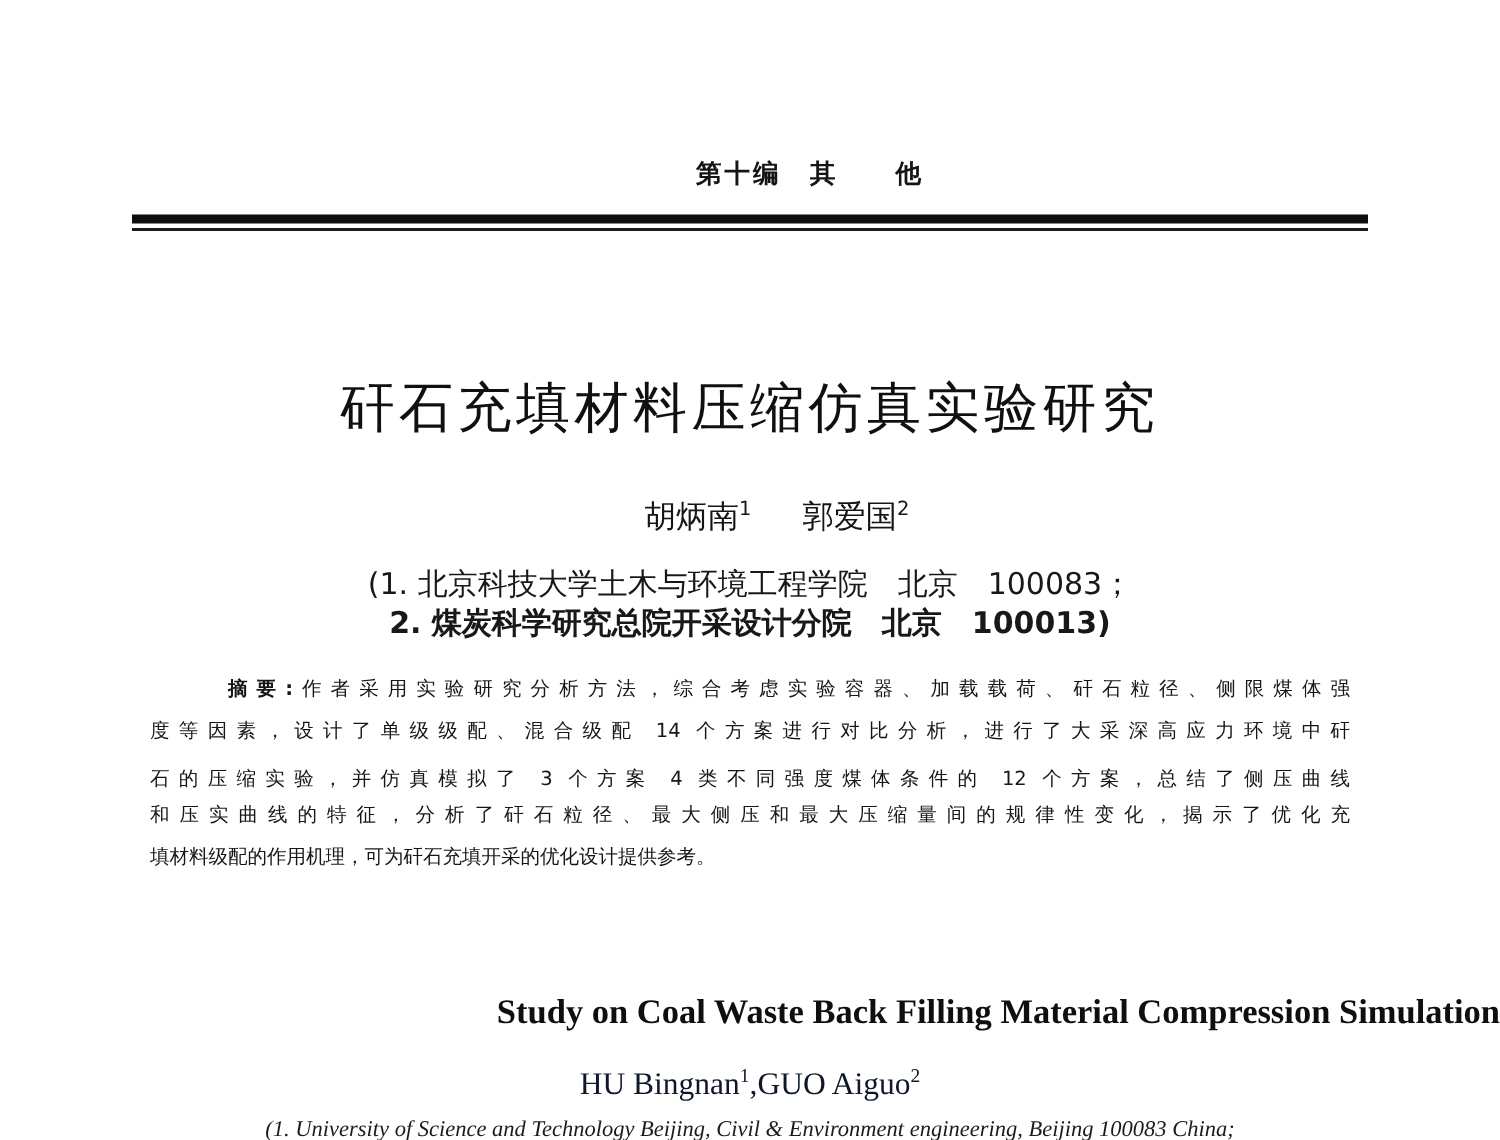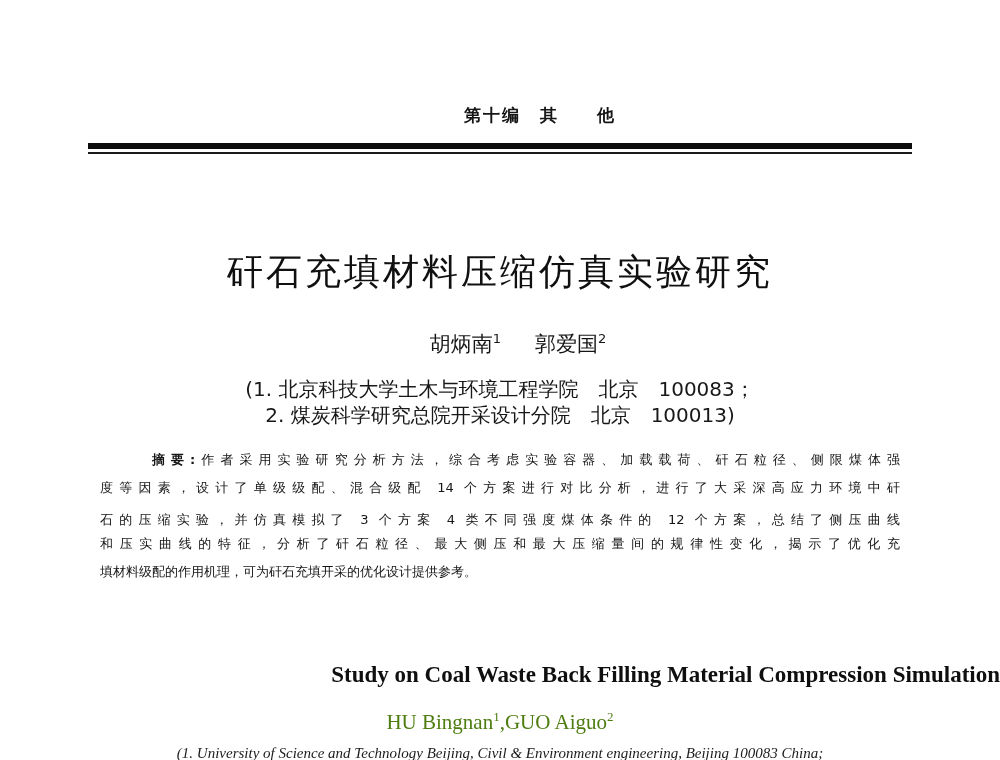--- a/index.html
+++ b/index.html
@@ -78,21 +78,21 @@
   
   .affil-zh-1, .affil-zh-2 {
     position: absolute;
     left: 0;
     width: 100%;
     text-align: center;
     font-size: 20px;
     color: #181818;
   }
   .affil-zh-1 { top: 376px; }
-  .affil-zh-2 { top: 402px; }
+  .affil-zh-2 { top: 402px; font-weight: bold; }
   
   .abs-line {
     position: absolute;
     left: 100px;
     width: 800px;
     font-size: 13px;
     line-height: 22px;
     color: #161616;
     white-space: nowrap;
   }
@@ -122,21 +122,21 @@
   }
   
   .authors-en {
     position: absolute;
     top: 710px;
     left: 0;
     width: 100%;
     text-align: center;
     font-family: "Liberation Serif", serif;
     font-size: 21px;
-    color: #4d7c0f;
+    color: #0f172a;
   }
   
   .affil-en {
     position: absolute;
     top: 745px;
     left: 0;
     width: 100%;
     text-align: center;
     font-family: "Liberation Serif", serif;
     font-style: italic;

